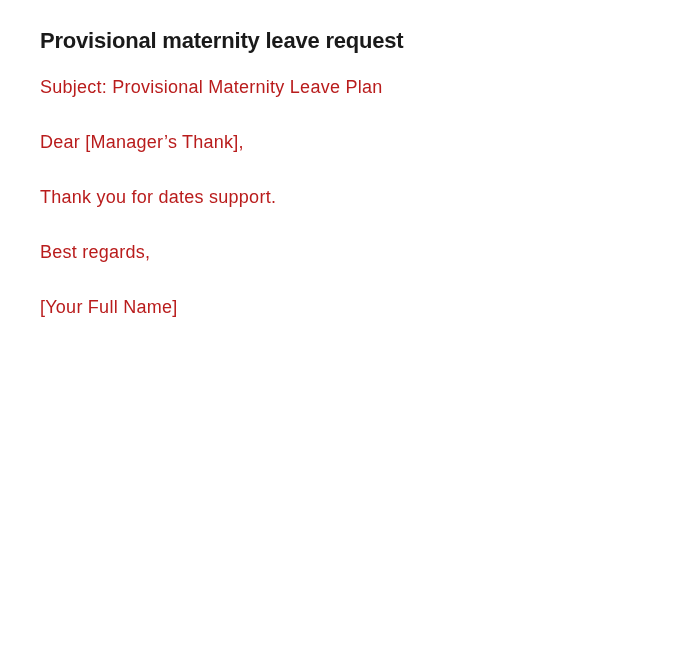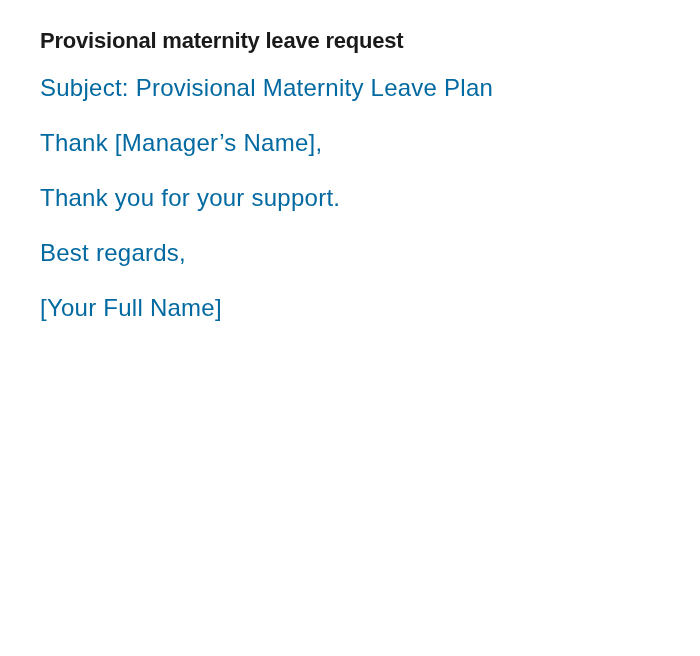--- a/index.html
+++ b/index.html
@@ -20,37 +20,37 @@
     margin: 0 0 14px 0;
     font-size: 22px;
     line-height: 30px;
     font-weight: 700;
     letter-spacing: -0.2px;
     color: #1a1a1a;
   }
   .para {
     margin: 0 0 20px 0;
     max-width: 600px;
-    font-size: 24px;
+    font-size: 18px;
     line-height: 35px;
     letter-spacing: 0.25px;
-    color: #0369a1;
+    color: #b91c1c;
     white-space: pre-line; 
   }
 </style>
 </head>
 <body>
 
 <div class="page">
   <h1 class="doc-title">Provisional maternity leave request</h1>
 
   <p class="para">Subject: Provisional Maternity Leave Plan</p>
 
-  <p class="para">Thank [Manager’s Name],</p>
+  <p class="para">Dear [Manager’s Thank],</p>
 
 
 
-  <p class="para">Thank you for your support.</p>
+  <p class="para">Thank you for dates support.</p>
 
   <p class="para">Best regards,</p>
 
   <p class="para">[Your Full Name]</p>
 </div>
 
 </body></html>

